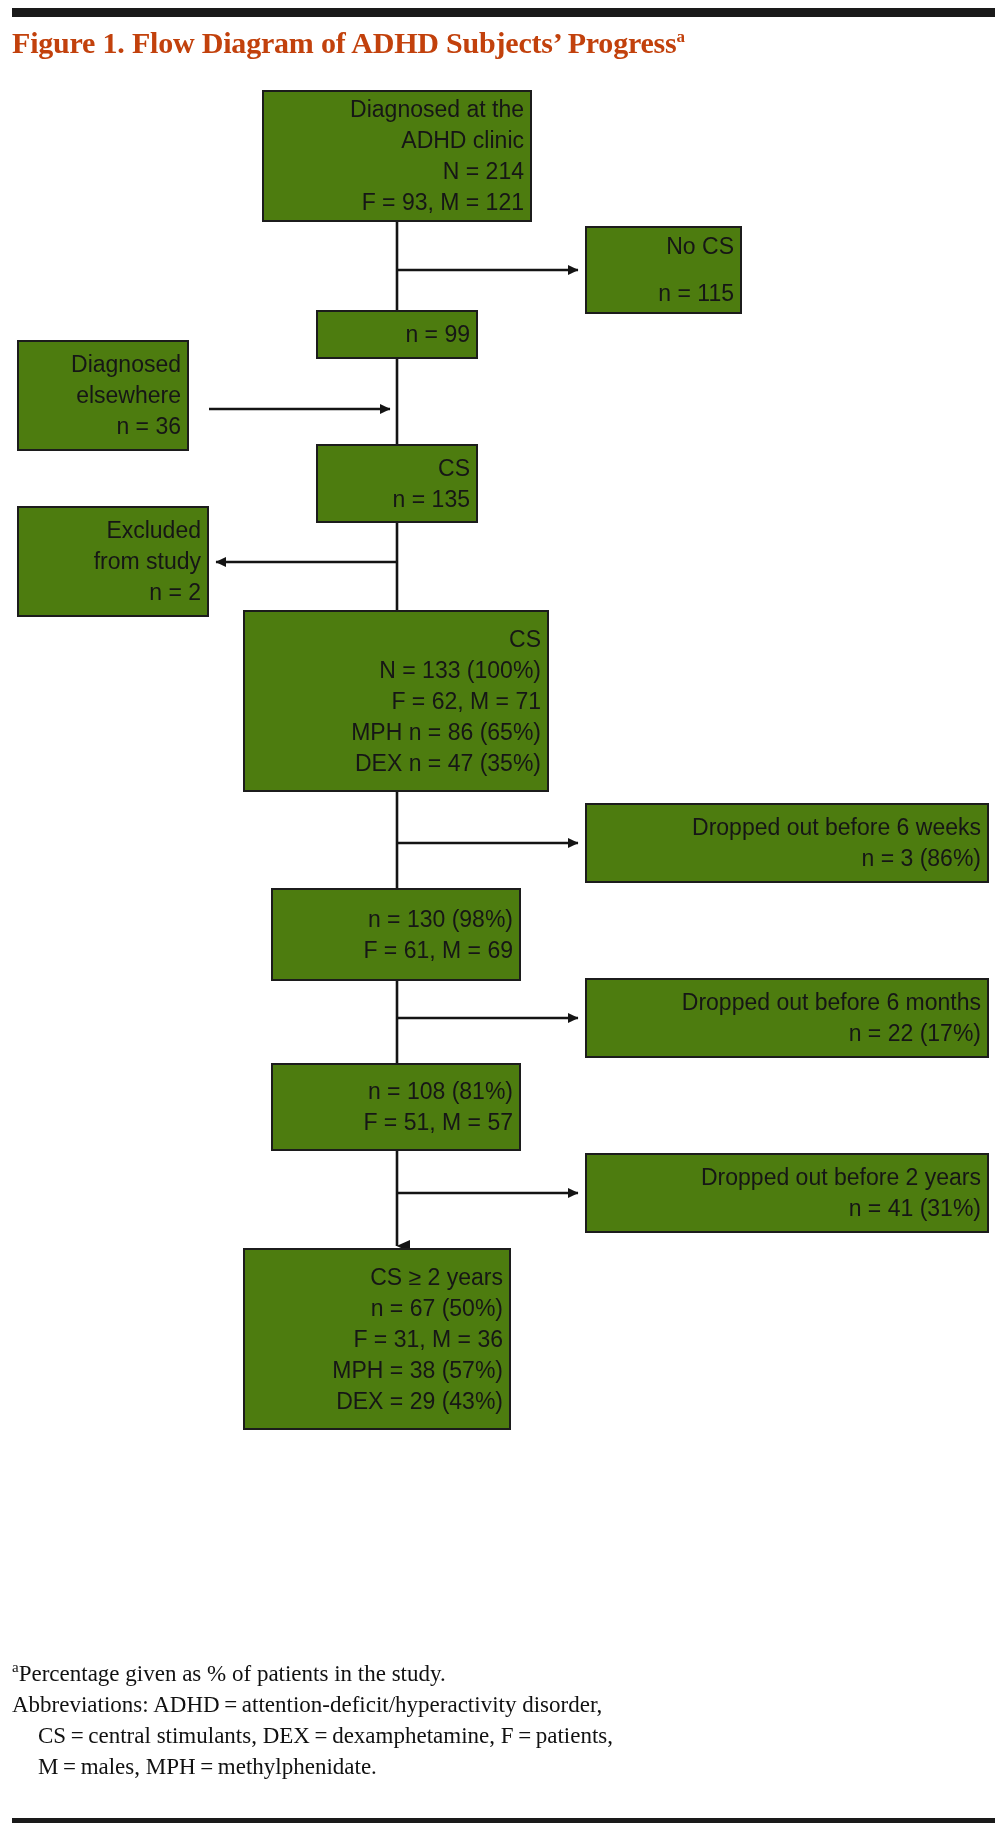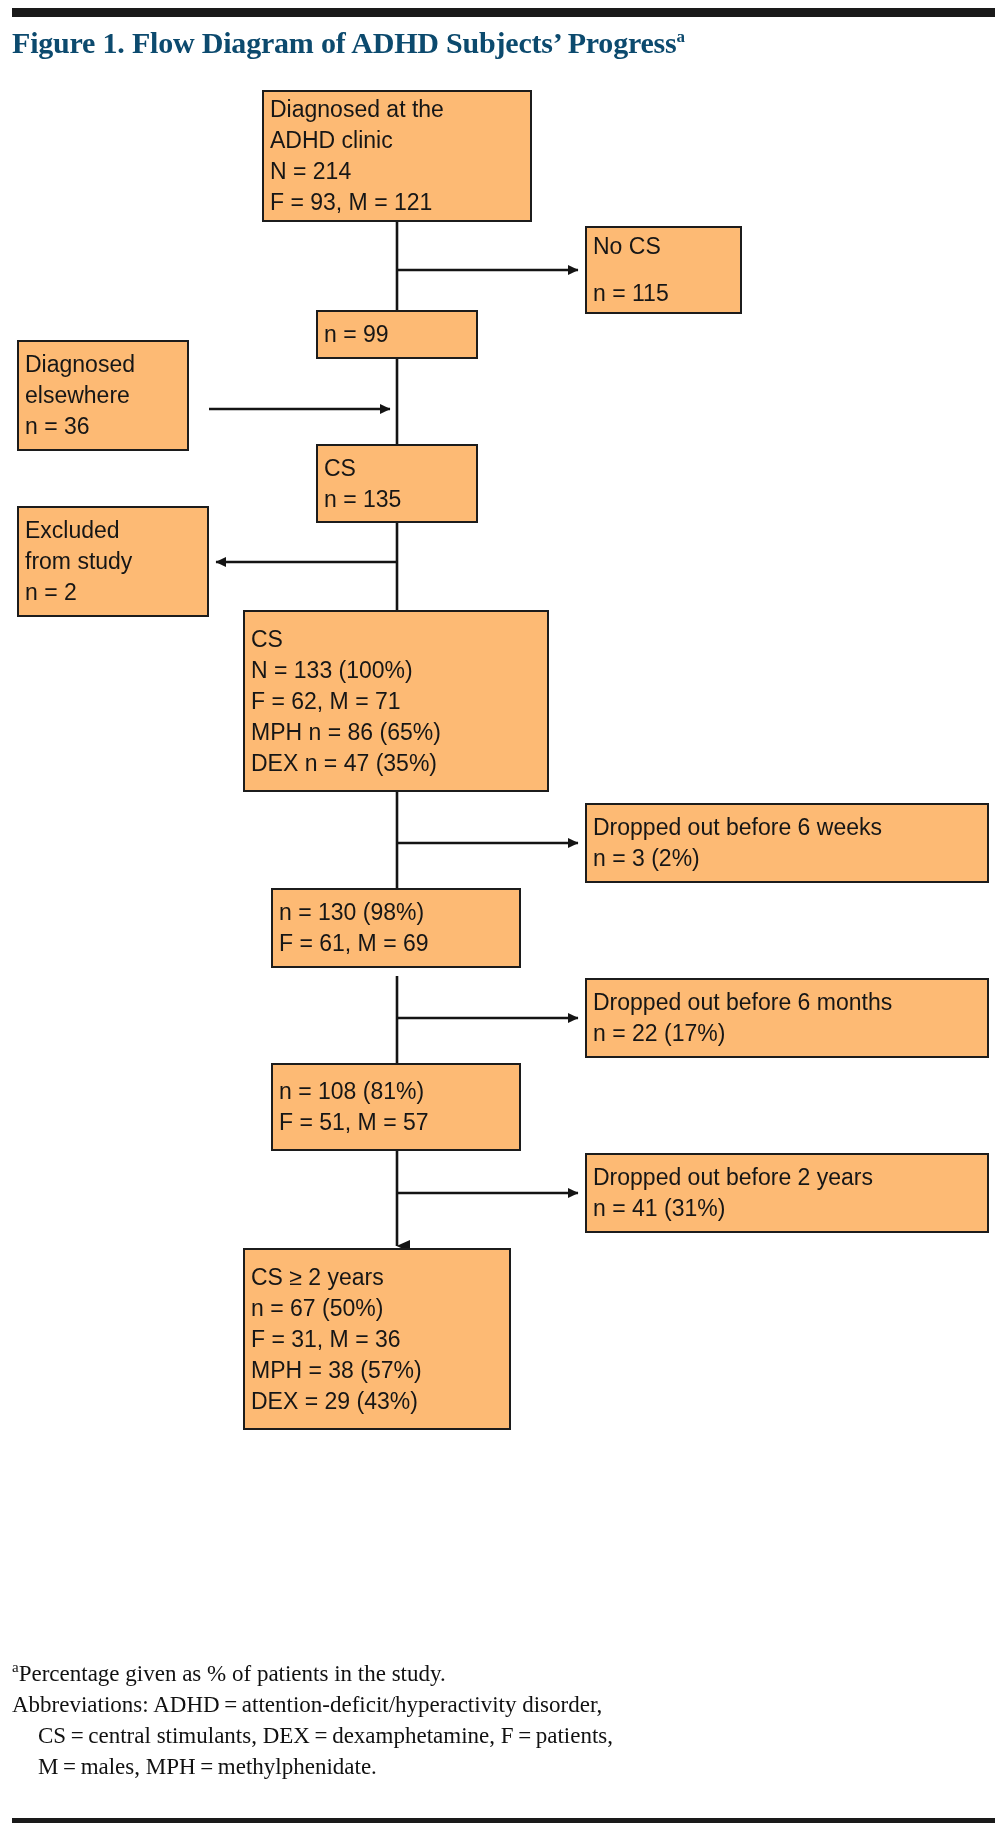--- a/index.html
+++ b/index.html
@@ -36,21 +36,21 @@
 
   
   .fig-title {
     position: absolute;
     left: 12px;
     top: 26px;
     width: 960px;
     font-family: "Liberation Serif", serif;
     font-size: 30px;
     font-weight: 700;
-    color: #0c4a6e;
+    color: #c2410c;
     letter-spacing: -0.2px;
     white-space: nowrap;
   }
   .fig-title sup {
     font-size: 17px;
     font-weight: 700;
     vertical-align: super;
     line-height: 0;
   }
 
@@ -68,25 +68,25 @@
     top: 0;
     width: 1007px;
     height: 1700px;
     pointer-events: none;
   }
 
   
   .node {
     position: absolute;
     box-sizing: border-box;
-    background: #fdba74;
+    background: #4d7c0f;
     border: 2.5px solid #1c1c1c;
     display: flex;
     flex-direction: column;
-    align-items: flex-start;
+    align-items: flex-end;
     justify-content: center;
     color: #161616;
     font-size: 23px;
     line-height: 31px;
     text-align: center;
     padding: 2px 6px;
   }
   .node .ln { display: block; white-space: nowrap; }
 
   
@@ -197,24 +197,24 @@
     <div class="node" style="left:243px;top:610px;width:306px;height:182px;">
       <span class="ln">CS</span>
       <span class="ln">N = 133 (100%)</span>
       <span class="ln">F = 62, M = 71</span>
       <span class="ln">MPH n = 86 (65%)</span>
       <span class="ln">DEX n = 47 (35%)</span>
     </div>
 
     <div class="node" style="left:585px;top:803px;width:404px;height:80px;">
       <span class="ln">Dropped out before 6 weeks</span>
-      <span class="ln">n = 3 (2%)</span>
-    </div>
-
-    <div class="node" style="left:271px;top:888px;width:250px;height:80px;">
+      <span class="ln">n = 3 (86%)</span>
+    </div>
+
+    <div class="node" style="left:271px;top:888px;width:250px;height:93px;">
       <span class="ln">n = 130 (98%)</span>
       <span class="ln">F = 61, M = 69</span>
     </div>
 
     <div class="node" style="left:585px;top:978px;width:404px;height:80px;">
       <span class="ln">Dropped out before 6 months</span>
       <span class="ln">n = 22 (17%)</span>
     </div>
 
     <div class="node" style="left:271px;top:1063px;width:250px;height:88px;">

